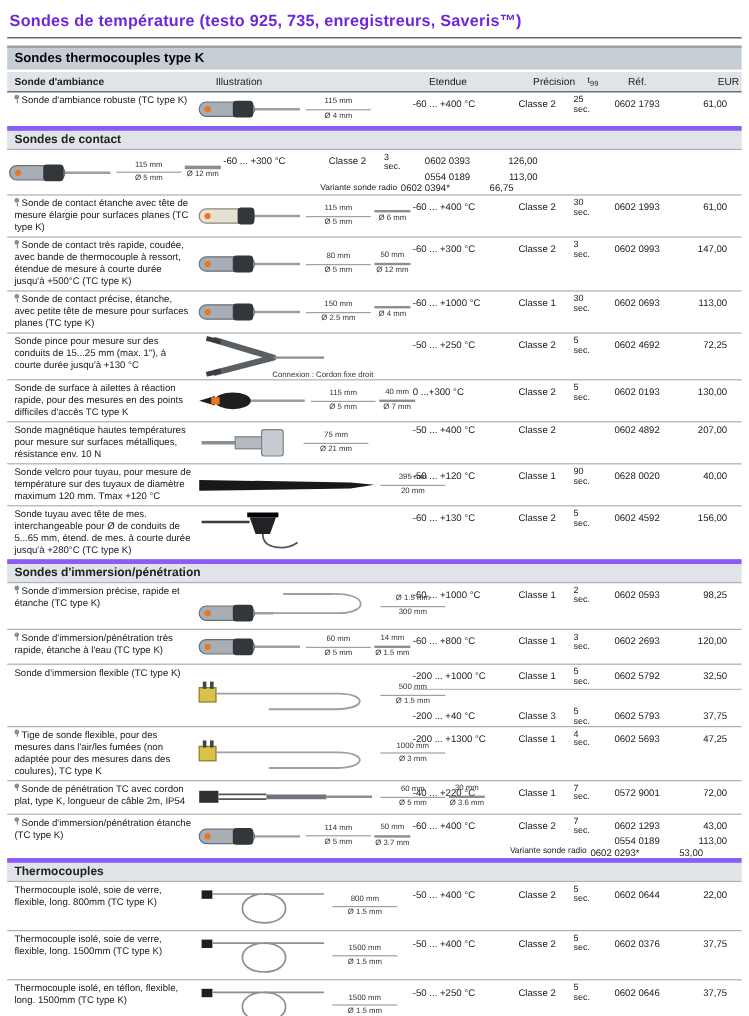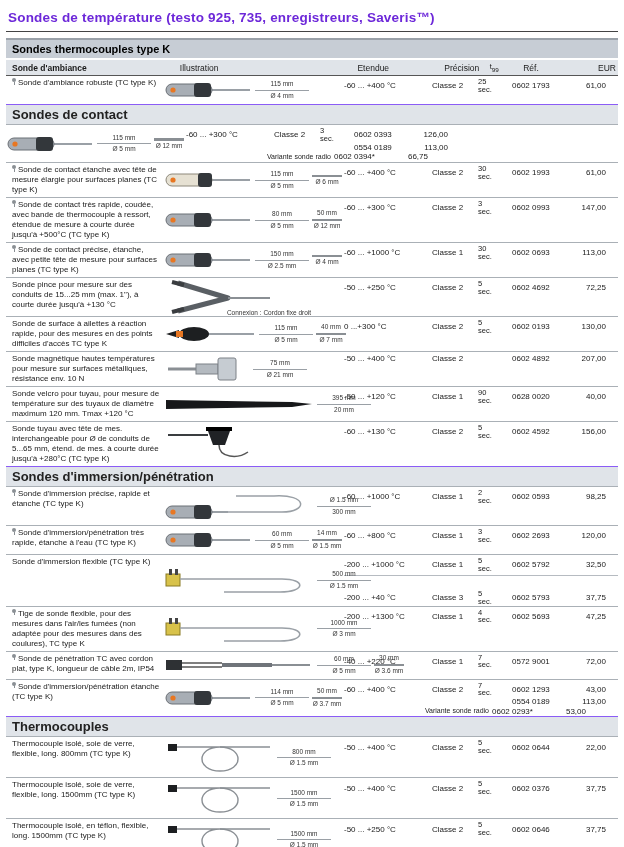--- a/index.html
+++ b/index.html
@@ -13,22 +13,22 @@
   .title-rule { height:1px; background:#444; margin-bottom:6px; }
   .main-bar {
     background:#c7cdd5; border-top:2px solid #9aa1a9;
     font-size: 11px; font-weight: bold; padding: 3px 6px; color:#000;
   }
   .head-row {
     display:flex; background:#e0e4e9; border-bottom:1.5px solid #555;
     font-size: 8.5px; padding: 3px 0 2px 0; margin-top:2px;
   }
   .section-bar {
-    background:#e0e4e9; border-top:1px solid #8b5cf6;
-    font-size: 13px; font-weight: bold; padding: 2px 6px; color:#222;
+    background:#e0e4e9; border-top:4px solid #8b5cf6;
+    font-size: 10px; font-weight: bold; padding: 2px 6px; color:#222;
   }
   .c-name  { width:158px; padding: 2px 3px 2px 6px; font-size:8px; line-height:1.25; }
   .c-illo  { width:180px; position:relative; display:flex; align-items:center; gap:3px; padding:2px 0; }
   .c-lines { flex:1; display:flex; flex-direction:column; justify-content:flex-start; padding-top:2px; }
   .line    { display:flex; font-size:8px; line-height:1.2; align-items:center; }
   .line.divided { border-top:1px solid #b6bbc1; margin-top:2px; padding-top:14px; }
   .l-range { width:88px; }
   .l-cls   { width:46px; }
   .l-t99   { width:34px; font-size:7.5px; line-height:1.05; }
   .l-variant { width:148px; text-align:right; font-size:7px; padding-right:3px; color:#222; }

